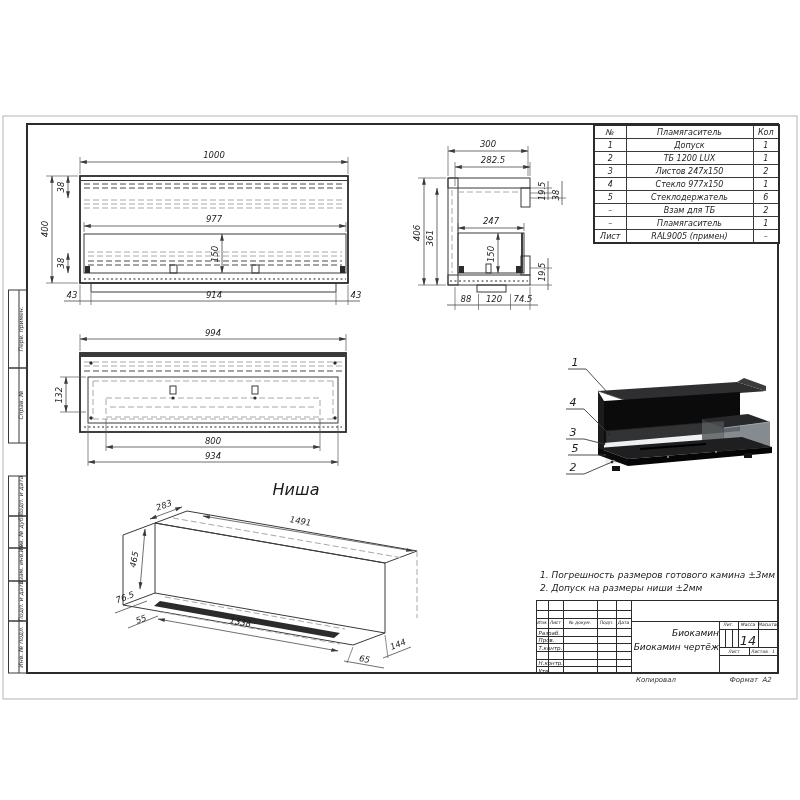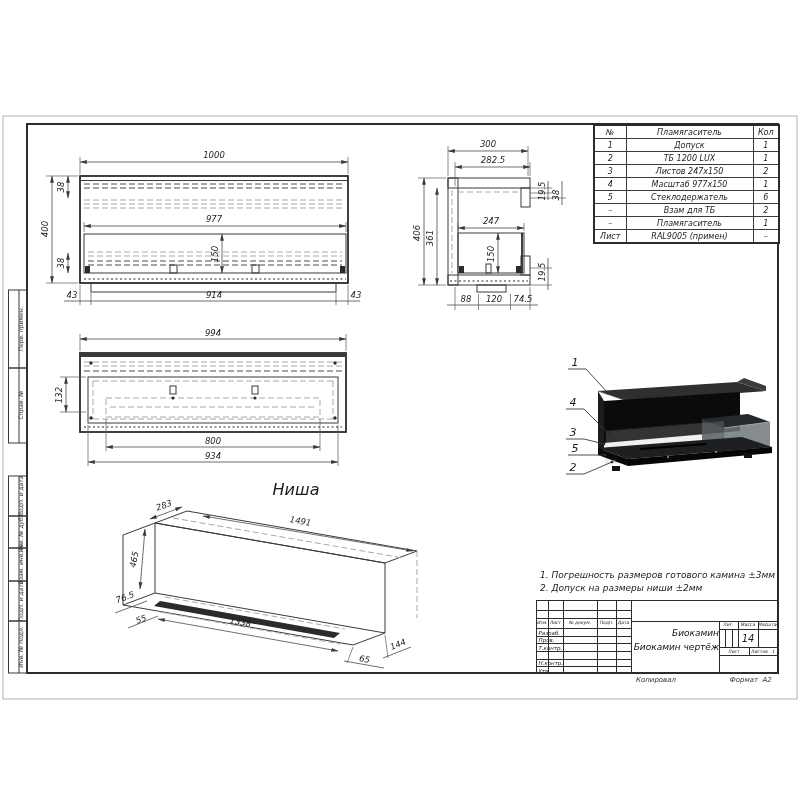--- a/index.html
+++ b/index.html
@@ -353,21 +353,21 @@
         <td>ТБ 1200 LUX</td>
         <td>1</td>
       </tr>
   <tr>
         <td>3</td>
         <td>Листов 247х150</td>
         <td>2</td>
       </tr>
   <tr>
         <td>4</td>
-        <td>Масштаб 977х150</td>
+        <td>Стекло 977х150</td>
         <td>1</td>
       </tr>
   <tr>
         <td>5</td>
         <td>Стеклодержатель</td>
         <td>6</td>
       </tr>
   <tr>
         <td>–</td>
         <td>Взам для ТБ</td>
@@ -424,18 +424,18 @@
   <div class="tb-txt" style="left:1.5px;top:43.7px">Т.контр.</div>
   <div class="tb-txt" style="left:1.5px;top:59px">Н.контр.</div>
   <div class="tb-txt" style="left:1.5px;top:66.7px">Утв.</div>
 
   <div class="tb-title" style="left:94px;top:27px;width:88px">Биокамин</div>
   <div class="tb-title" style="left:94px;top:41px;width:88px">Биокамин чертёж</div>
 
   <div class="tb-txt" style="left:182px;top:21px;width:19px;text-align:center;font-size:4.5px">Лит.</div>
   <div class="tb-txt" style="left:201px;top:21px;width:20px;text-align:center;font-size:4.5px">Масса</div>
   <div class="tb-txt" style="left:221px;top:21px;width:21px;text-align:center;font-size:4.5px">Масштаб</div>
-  <div class="tb-txt" style="left:201px;top:32px;width:20px;text-align:center;font-size:10px">14</div>
+  <div class="tb-txt" style="left:201px;top:32px;width:20px;text-align:center;font-size:13px">14</div>
 
   <div class="tb-txt" style="left:182px;top:47.5px;width:30px;text-align:center;font-size:4.5px">Лист</div>
   <div class="tb-txt" style="left:214px;top:47.5px;font-size:4.5px">Листов</div>
   <div class="tb-txt" style="left:235px;top:47.5px;font-size:4.5px">1</div>
 </div>
 
 </body></html>

